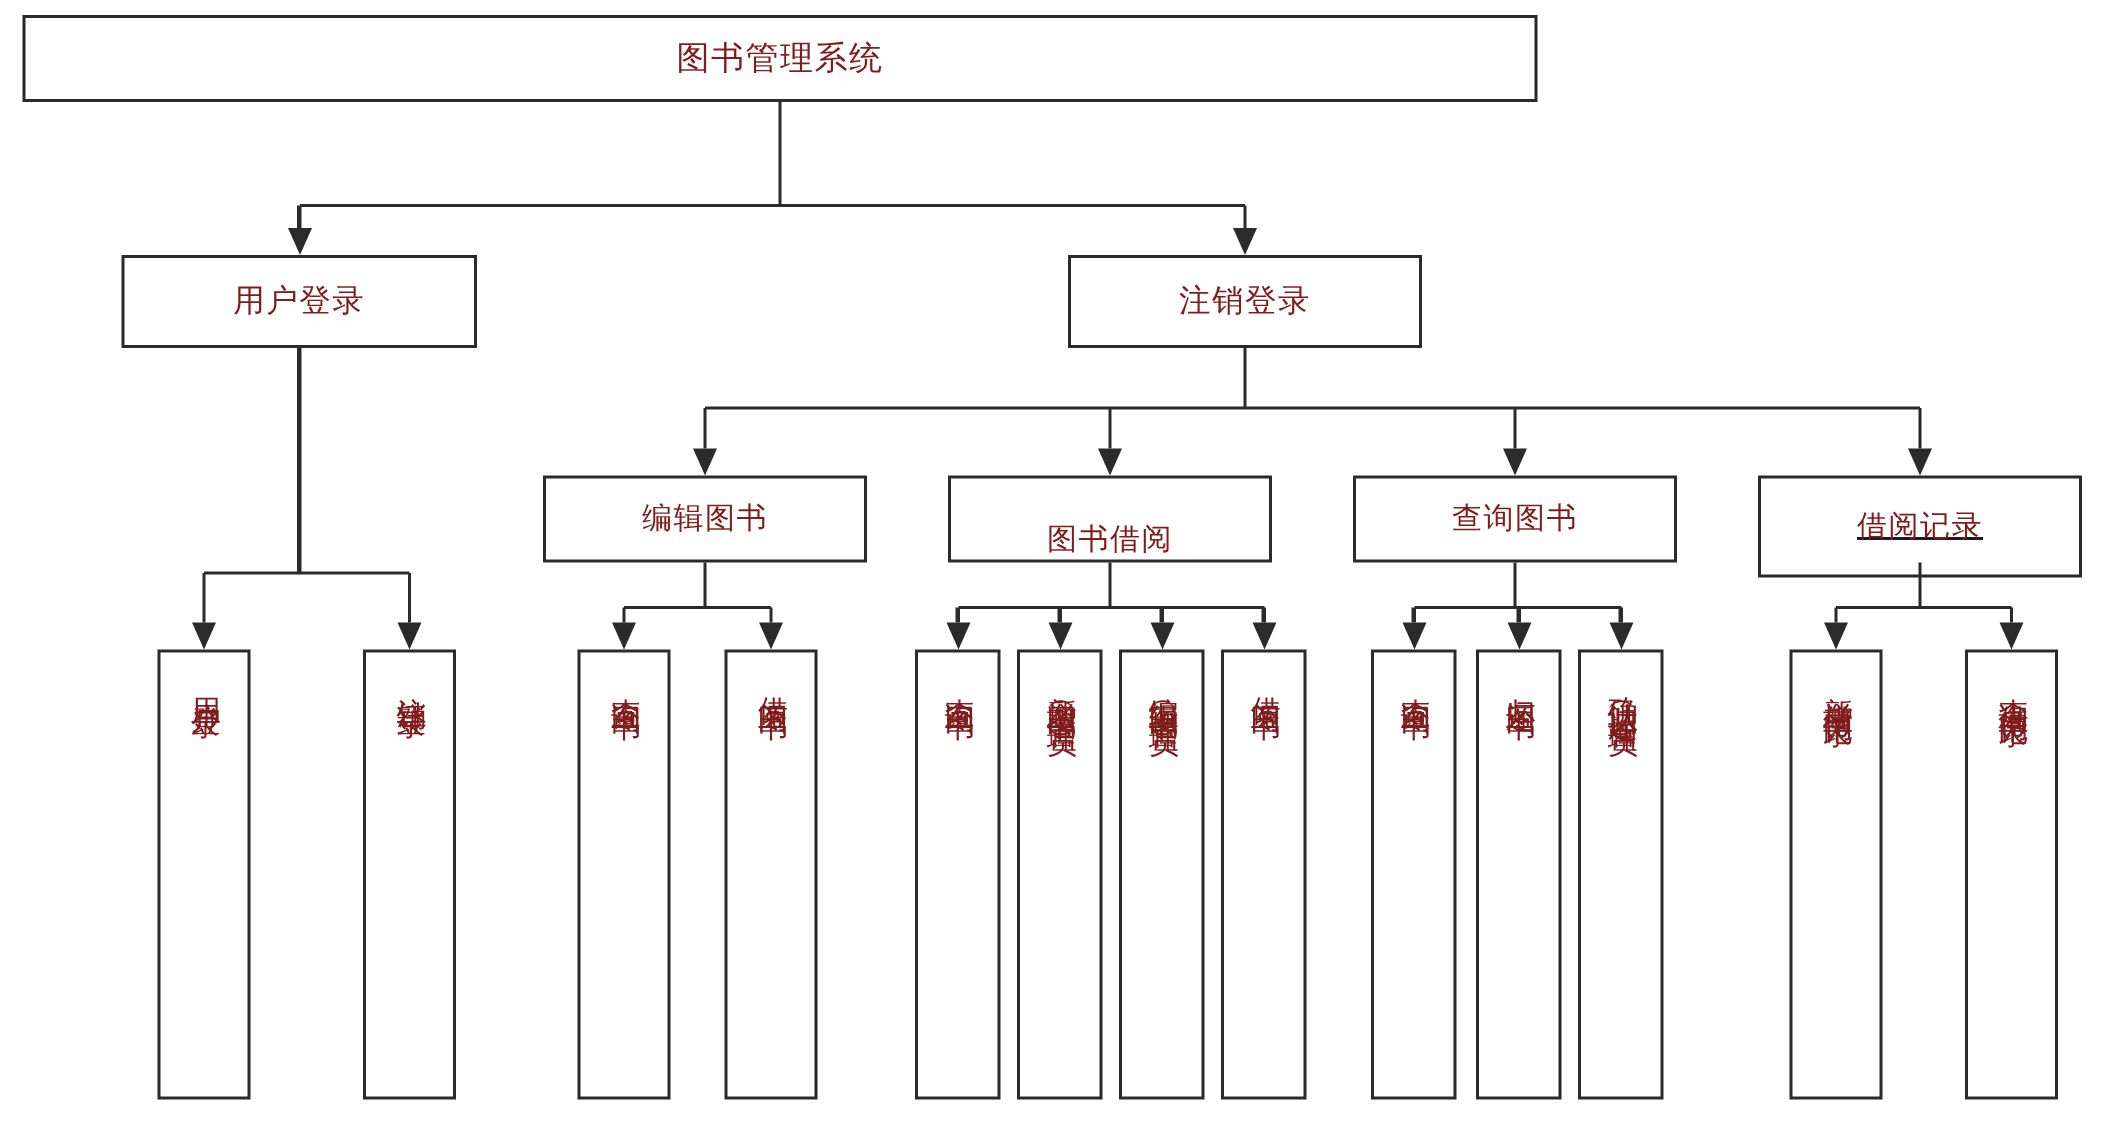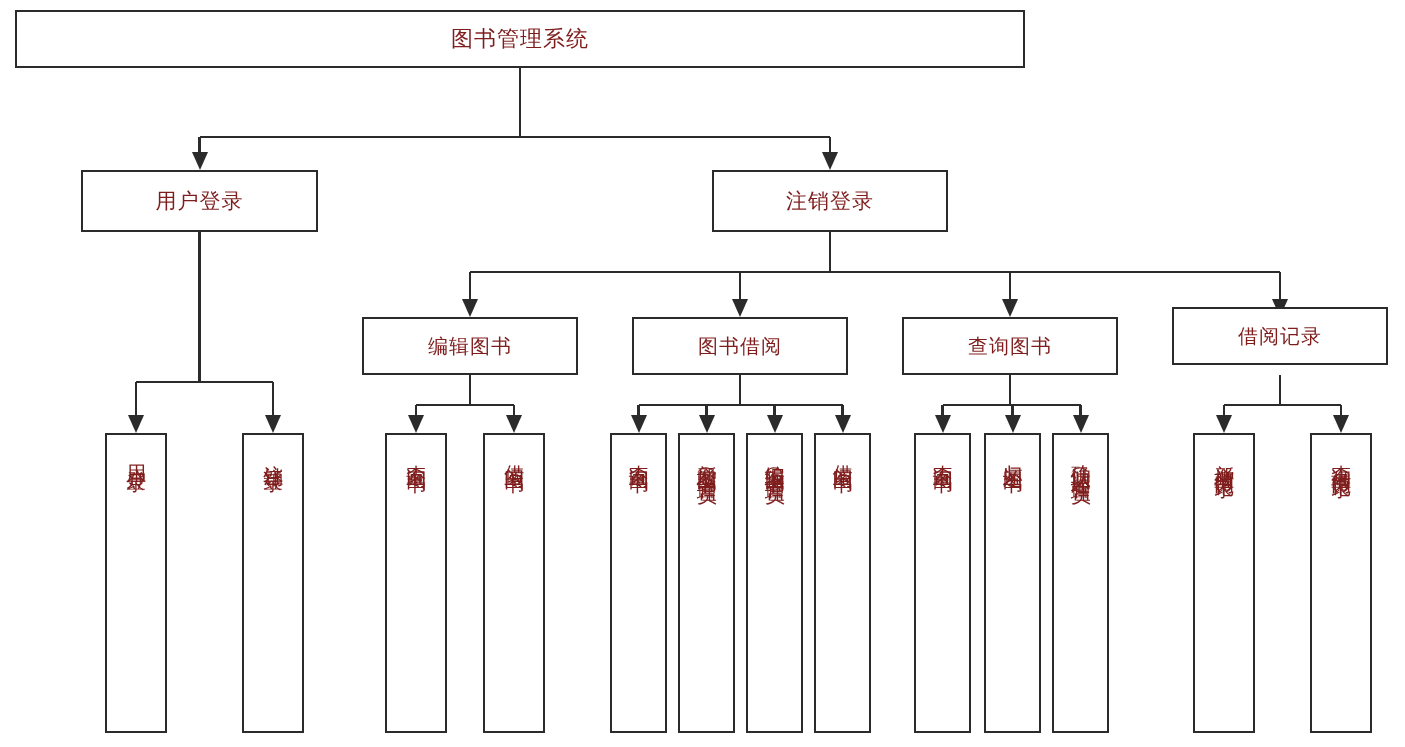--- a/index.html
+++ b/index.html
@@ -124,27 +124,27 @@
   <div class="vline" id="c-bm-2" style="left: 738.75px; top: 272px; height: 27px;"></div>
   <div class="arrow" id="a-bm-2" style="left: 732px; top: 299px;"></div>
   <div class="vline" id="c-bm-3" style="left: 1008.75px; top: 272px; height: 27px;"></div>
   <div class="arrow" id="a-bm-3" style="left: 1002px; top: 299px;"></div>
   <div class="vline" id="c-bm-4" style="left: 1278.75px; top: 272px; height: 27px;"></div>
   <div class="arrow" id="a-bm-4" style="left: 1272px; top: 299px;"></div>
 
   <div class="node level3" id="n-new-book-recommend" style="left: 362px; top: 317px; width: 216px; height: 58px;">
     <span class="label">编辑图书</span>
   </div>
-  <div class="node level3" id="n-book-borrow" style="left: 632px; top: 317px; width: 216px; height: 58px;">
+  <div class="node level3" id="n-book-borrow" style="left: 632px; top: 317px; width: 216px; height: 58px; align-items: flex-end;">
     <span class="label">图书借阅</span>
   </div>
   <div class="node level3" id="n-current-borrow" style="left: 902px; top: 317px; width: 216px; height: 58px;">
     <span class="label">查询图书</span>
   </div>
-  <div class="node level3" id="n-borrow-record" style="left: 1172px; top: 307px; width: 216px; height: 58px;">
+  <div class="node level3" id="n-borrow-record" style="left: 1172px; top: 317px; width: 216px; height: 68px; text-decoration: underline;">
     <span class="label">借阅记录</span>
   </div>
 
   <div id="leaf-connectors">
       <div class="vline" style="left: 468.75px; top: 375px; height: 30px;"></div>
       <div class="hline" style="left: 416px; top: 403.75px; width: 98px;"></div>
       <div class="vline" style="left: 414.75px; top: 405px; height: 10px;"></div>
       <div class="arrow" style="left: 408px; top: 415px;"></div>
       <div class="vline" style="left: 512.75px; top: 405px; height: 10px;"></div>
       <div class="arrow" style="left: 506px; top: 415px;"></div>

